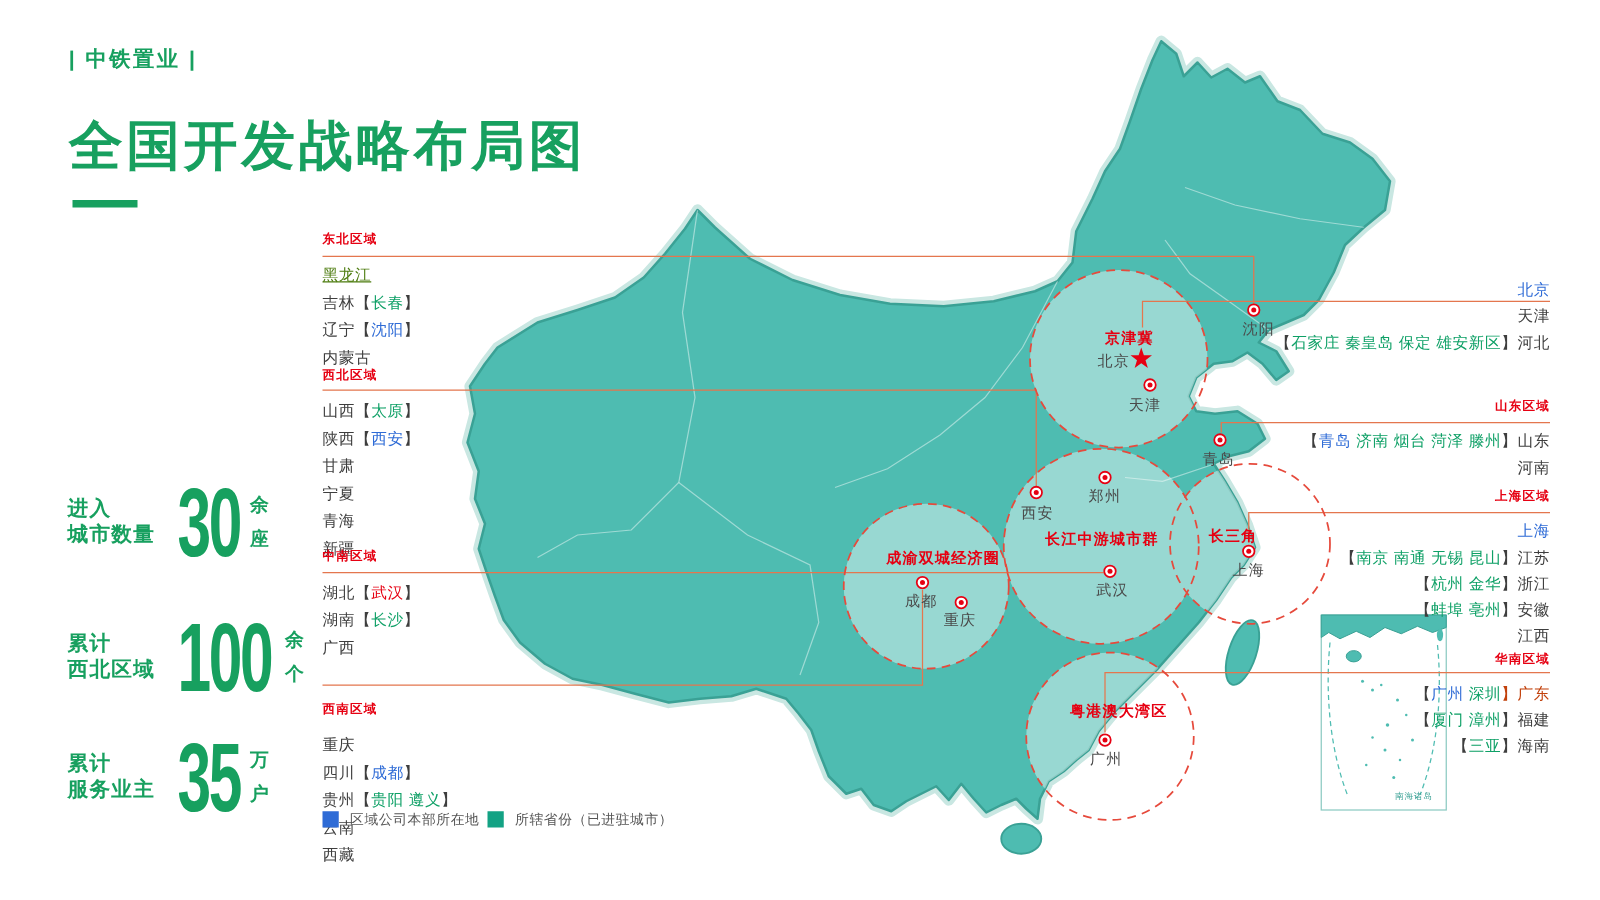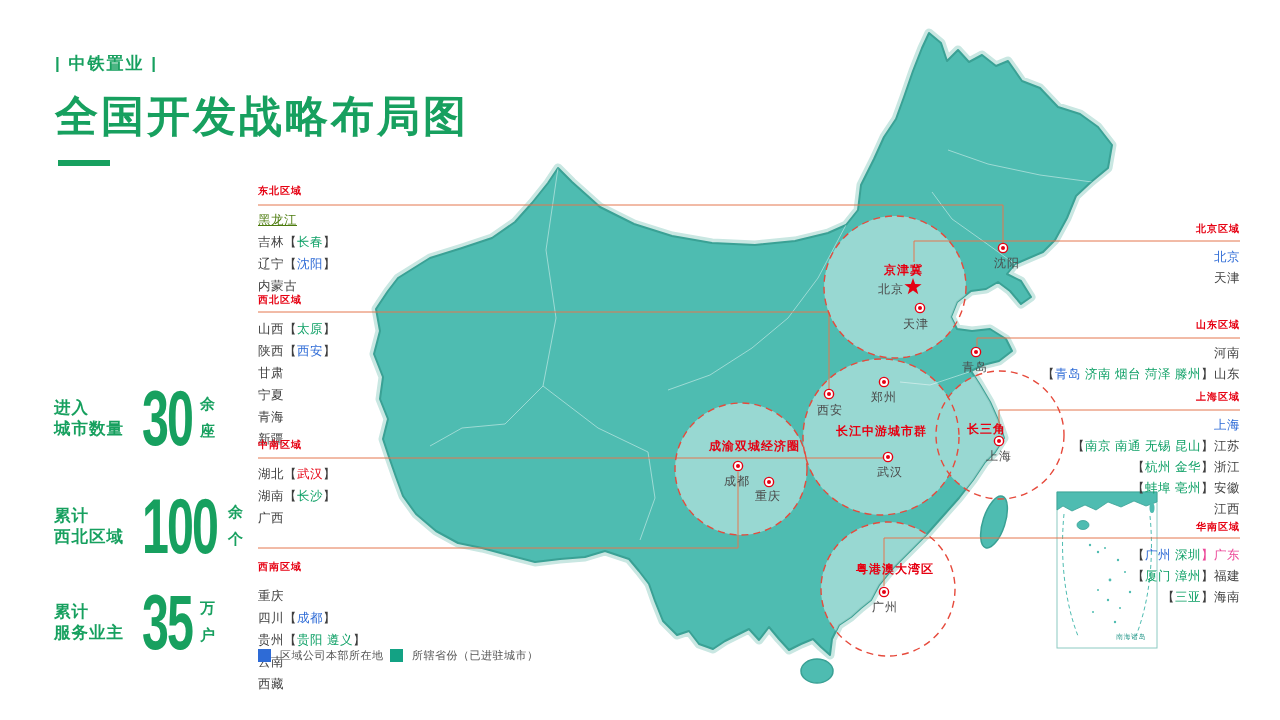--- a/index.html
+++ b/index.html
@@ -3,21 +3,21 @@
 <meta charset="utf-8">
 <style>
   html,body{margin:0;padding:0;}
   body{
     width:1280px;height:720px;position:relative;overflow:hidden;background:#ffffff;
     font-family:"Liberation Sans","DejaVu Sans",sans-serif;
   }
   #map-svg{position:absolute;left:0;top:0;z-index:1;}
   .txt{position:absolute;z-index:5;white-space:nowrap;}
   
-  .brand{left:55px;top:52px;font-size:17px;font-weight:bold;color:#17A05F;letter-spacing:2px;}
+  .brand{left:55px;top:36px;font-size:17px;font-weight:bold;color:#17A05F;letter-spacing:2px;}
   .title{left:55px;top:88px;font-size:43px;font-weight:bold;color:#17A05F;letter-spacing:3px;}
   .title-bar{position:absolute;left:58px;top:160px;width:52px;height:6px;background:#17A05F;z-index:5;}
   
   .stat{position:absolute;left:54px;z-index:5;display:flex;align-items:center;}
   .stat .lbl{width:88px;font-size:16.5px;font-weight:bold;color:#17A05F;line-height:21px;letter-spacing:1px;}
   .stat .numwrap{height:60px;display:flex;align-items:center;}
   .stat .num{display:inline-block;font-size:78px;font-weight:bold;color:#17A05F;line-height:58px;letter-spacing:-3px;transform:scaleX(.62);transform-origin:left center;}
   .stat .units{display:flex;flex-direction:column;justify-content:space-between;height:46px;font-size:15px;font-weight:bold;color:#17A05F;margin-left:2px;}
   
   .region{position:absolute;z-index:5;}
@@ -225,40 +225,40 @@
   </div>
 <div class="region left" style="left:258px;top:528px;margin-top:32px;">
     <div class="rh">西南区域</div>
     <div class="item"><span style="color: rgb(62, 62, 62);">重庆</span></div>
     <div class="item"><span style="color: rgb(62, 62, 62);">四川【</span><span style="color: rgb(46, 107, 214);">成都</span><span style="color: rgb(62, 62, 62);">】</span></div>
     <div class="item"><span style="color: rgb(62, 62, 62);">贵州【</span><span style="color: rgb(14, 160, 102);">贵阳 遵义</span><span style="color: rgb(62, 62, 62);">】</span></div>
     <div class="item"><span style="color: rgb(62, 62, 62);">云南</span></div>
     <div class="item"><span style="color: rgb(62, 62, 62);">西藏</span></div>
   </div>
 <div class="region right" style="right:40px;top:222px;">
-    <div class="rh">北京区域</div>
     <div class="item"><span style="color: rgb(46, 107, 214);">北京</span></div>
     <div class="item"><span style="color: rgb(62, 62, 62);">天津</span></div>
+    <div class="item"><span style="color: rgb(62, 62, 62);">【</span><span style="color: rgb(14, 160, 102);">石家庄 秦皇岛 保定 雄安新区</span><span style="color: rgb(62, 62, 62);">】河北</span></div>
   </div>
 <div class="region right" style="right:40px;top:318px;">
     <div class="rh">山东区域</div>
+    <div class="item"><span style="color: rgb(62, 62, 62);">【</span><span style="color: rgb(46, 107, 214);">青岛</span><span style="color: rgb(62, 62, 62);"> </span><span style="color: rgb(14, 160, 102);">济南 烟台 菏泽 滕州</span><span style="color: rgb(62, 62, 62);">】山东</span></div>
     <div class="item"><span style="color: rgb(62, 62, 62);">河南</span></div>
-    <div class="item"><span style="color: rgb(62, 62, 62);">【</span><span style="color: rgb(46, 107, 214);">青岛</span><span style="color: rgb(62, 62, 62);"> </span><span style="color: rgb(14, 160, 102);">济南 烟台 菏泽 滕州</span><span style="color: rgb(62, 62, 62);">】山东</span></div>
   </div>
 <div class="region right" style="right:40px;top:390px;">
     <div class="rh">上海区域</div>
     <div class="item"><span style="color: rgb(46, 107, 214);">上海</span></div>
     <div class="item"><span style="color: rgb(62, 62, 62);">【</span><span style="color: rgb(14, 160, 102);">南京 南通 无锡 昆山</span><span style="color: rgb(62, 62, 62);">】江苏</span></div>
     <div class="item"><span style="color: rgb(62, 62, 62);">【</span><span style="color: rgb(14, 160, 102);">杭州 金华</span><span style="color: rgb(62, 62, 62);">】浙江</span></div>
     <div class="item"><span style="color: rgb(62, 62, 62);">【</span><span style="color: rgb(14, 160, 102);">蚌埠 亳州</span><span style="color: rgb(62, 62, 62);">】安徽</span></div>
     <div class="item"><span style="color: rgb(62, 62, 62);">江西</span></div>
   </div>
 <div class="region right" style="right:40px;top:520px;">
     <div class="rh">华南区域</div>
-    <div class="item"><span style="color: rgb(62, 62, 62);">【</span><span style="color: rgb(46, 107, 214);">广州</span><span style="color: rgb(62, 62, 62);"> </span><span style="color: rgb(14, 160, 102);">深圳</span><span style="color: #ec4899;">】广东</span></div>
+    <div class="item"><span style="color: rgb(62, 62, 62);">【</span><span style="color: rgb(46, 107, 214);">广州</span><span style="color: rgb(62, 62, 62);"> </span><span style="color: rgb(14, 160, 102);">深圳</span><span style="color: #c2410c;">】广东</span></div>
     <div class="item"><span style="color: rgb(62, 62, 62);">【</span><span style="color: rgb(14, 160, 102);">厦门 漳州</span><span style="color: rgb(62, 62, 62);">】福建</span></div>
     <div class="item"><span style="color: rgb(62, 62, 62);">【</span><span style="color: rgb(14, 160, 102);">三亚</span><span style="color: rgb(62, 62, 62);">】海南</span></div>
   </div>
 
 <div class="txt city-label" style="left:994px;top:255px;">沈阳</div>
 <div class="txt city-label" style="left:878px;top:281px;">北京</div>
 <div class="txt city-label" style="left:903px;top:316px;">天津</div>
 <div class="txt city-label" style="left:962px;top:359px;">青岛</div>
 <div class="txt city-label" style="left:871px;top:389px;">郑州</div>
 <div class="txt city-label" style="left:817px;top:402px;">西安</div>

